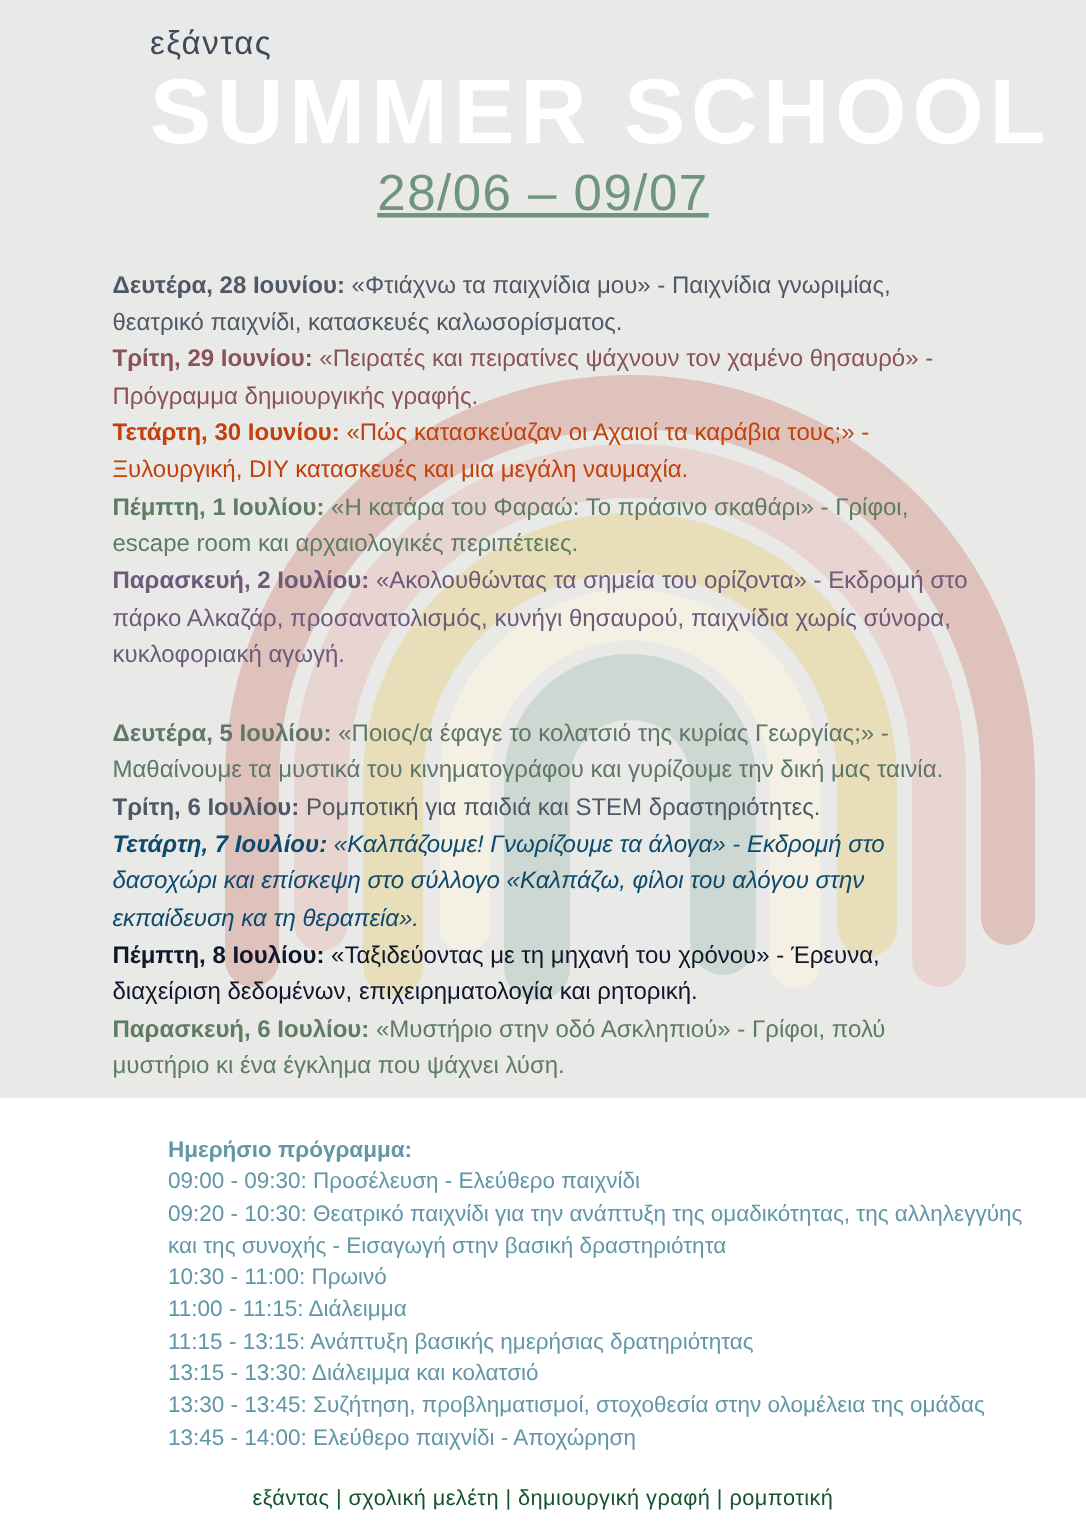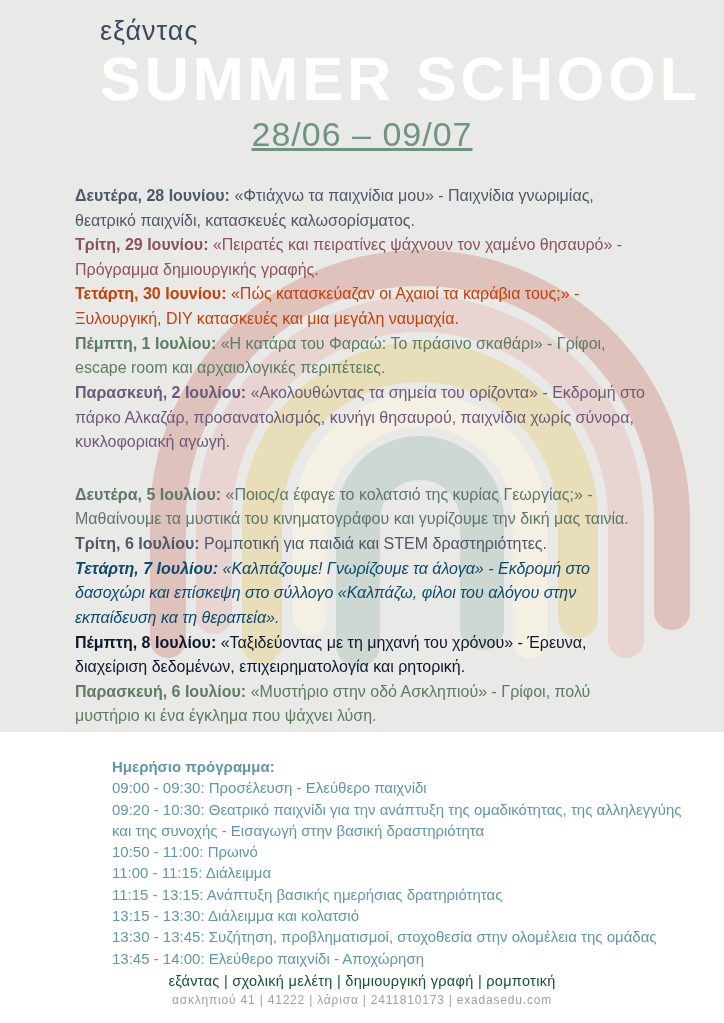--- a/index.html
+++ b/index.html
@@ -24,21 +24,21 @@
   .rainbow-wrap {
     position: absolute;
     inset: 0;
     z-index: 0;
     pointer-events: none;
   }
   .content-layer { position: relative; z-index: 1; }
 
   .header { padding: 16px 0 0 100px; }
   .brand {
-    font-size: 27px;
+    font-size: 22px;
     letter-spacing: 1px;
     color: #3e4a5c;
   }
   .main-title {
     font-size: 61px;
     font-weight: 800;
     letter-spacing: 4px;
     line-height: 1.08;
     color: #ffffff;
     white-space: nowrap;
@@ -135,27 +135,26 @@
         <p style="color: rgb(93, 124, 98);"><span class="day-label">Παρασκευή, 6 Ιουλίου:</span> <span>«Μυστήριο στην οδό Ασκληπιού» - Γρίφοι, πολύ μυστήριο κι ένα έγκλημα που ψάχνει λύση.</span></p>
       </div>
     </div>
   </div>
 
   <div class="bottom-section">
     <div class="schedule" style="color: rgb(97, 151, 166);">
       <div class="schedule-heading">Ημερήσιο πρόγραμμα:</div>
       <div>09:00 - 09:30: Προσέλευση - Ελεύθερο παιχνίδι</div>
       <div>09:20 - 10:30: Θεατρικό παιχνίδι για την ανάπτυξη της ομαδικότητας, της αλληλεγγύης και της συνοχής - Εισαγωγή στην βασική δραστηριότητα</div>
-      <div>10:50 - 11:00: Πρωινό</div>
+      <div>10:30 - 11:00: Πρωινό</div>
       <div>11:00 - 11:15: Διάλειμμα</div>
       <div>11:15 - 13:15: Ανάπτυξη βασικής ημερήσιας δρατηριότητας</div>
       <div>13:15 - 13:30: Διάλειμμα και κολατσιό</div>
       <div>13:30 - 13:45: Συζήτηση, προβληματισμοί, στοχοθεσία στην ολομέλεια της ομάδας</div>
       <div>13:45 - 14:00: Ελεύθερο παιχνίδι - Αποχώρηση</div>
     </div>
 
     <div class="footer">
       <div class="footer-services">εξάντας  |  σχολική μελέτη  |  δημιουργική γραφή  |  ρομποτική</div>
-      <div class="footer-contact">ασκληπιού 41  |  41222  |  λάρισα  |  2411810173  |  exadasedu.com</div>
     </div>
   </div>
 
 </div>
 
 </body></html>

